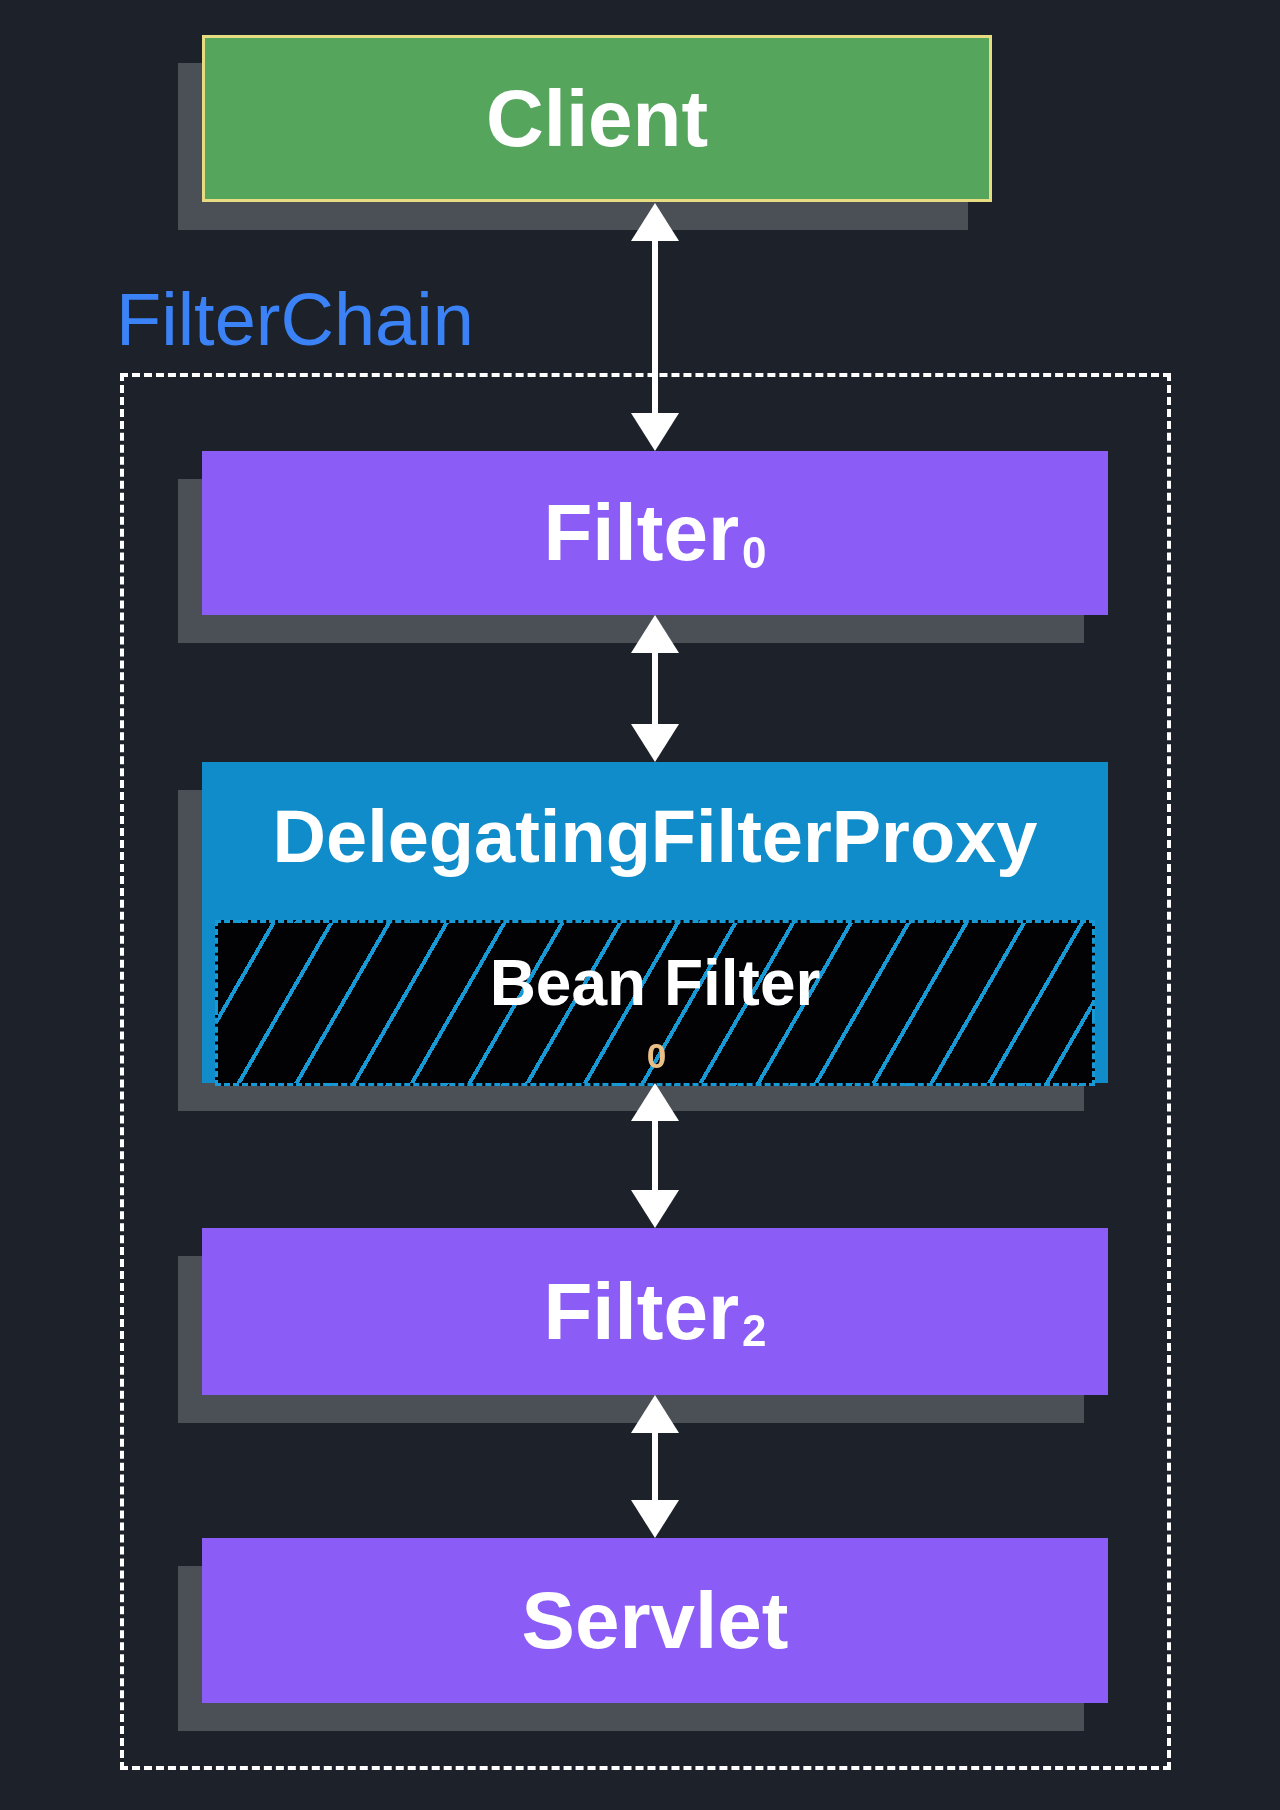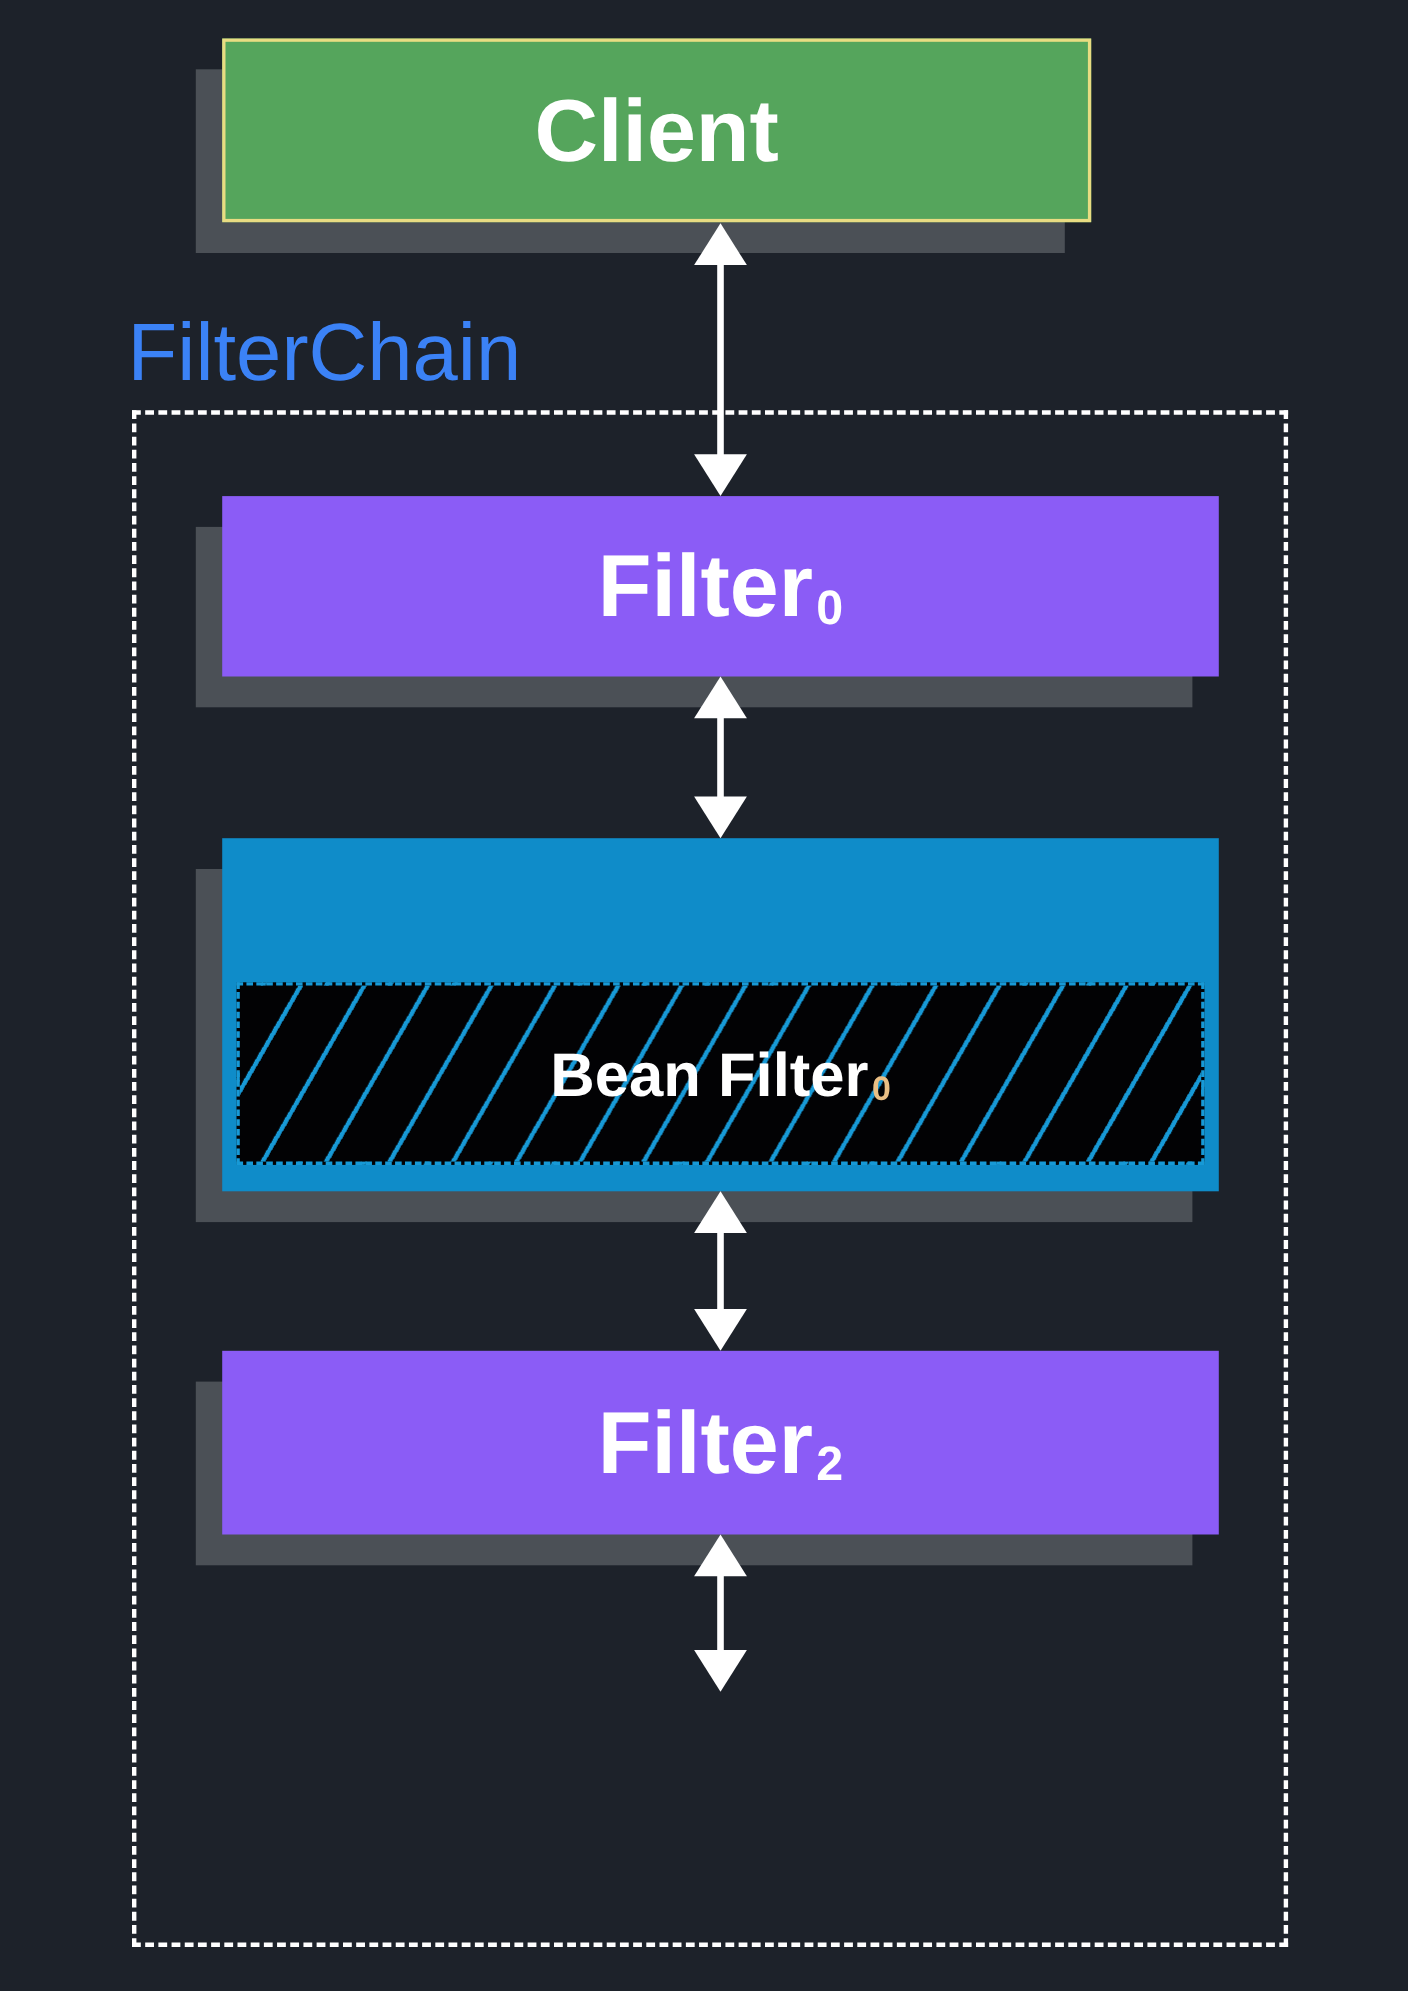--- a/index.html
+++ b/index.html
@@ -54,28 +54,29 @@
   }
   .dfp-title{
     position:absolute;
     left:0;right:0;top:14px;height:120px;
     display:flex;align-items:center;justify-content:center;
     font-size:74px;font-weight:bold;
     white-space:nowrap;
   }
   .bean{
     position:absolute;
-    left:13px;right:13px;top:131px;height:166px;
+    left:13px;right:13px;top:158px;height:166px;
     background:#020204;
     background-image:repeating-linear-gradient(120deg,transparent 0 46px,#1799d6 46px 50px);
     border:3px dashed #1799d6;
     box-sizing:border-box;
     display:flex;align-items:center;justify-content:center;
-    font-size:56px;font-weight:bold;
+    font-size:64px;font-weight:bold;
     white-space:nowrap;
+    flex-direction:column;
   }
   .bean .sub{color:#eabf85;}
   
   .arrow{position:absolute;width:48px;left:631px;}
   .arrow .shaft{
     position:absolute;left:50%;margin-left:-3px;
     top:30px;bottom:30px;width:6px;background:#ffffff;
   }
   .arrow::before,.arrow::after{
     content:"";position:absolute;left:0;
@@ -105,33 +106,37 @@
   <div class="node blue" style="left:202px;top:451px;width:906px;height:164px;">
     <span>Filter</span>
       <span class="sub">0</span>
   </div>
 
   <div class="arrow" style="top:615px;height:147px;">
     <div class="shaft"></div>
   </div>
 
   <div class="dfp">
+    <div class="dfp-title">DelegatingFilterProxy</div>
     <div class="bean">
       <span>Bean Filter</span>
         <span class="sub">0</span>
     </div>
   </div>
 
   <div class="arrow" style="top:1083px;height:145px;">
     <div class="shaft"></div>
   </div>
 
   <div class="node blue" style="left:202px;top:1228px;width:906px;height:167px;">
     <span>Filter</span>
       <span class="sub">2</span>
   </div>
 
   <div class="arrow" style="top:1395px;height:143px;">
     <div class="shaft"></div>
   </div>
 
+  <div class="node blue" style="left:202px;top:1538px;width:906px;height:165px;">
+    <span>Servlet</span>
+  </div>
 
 </div>
 
 </body></html>

